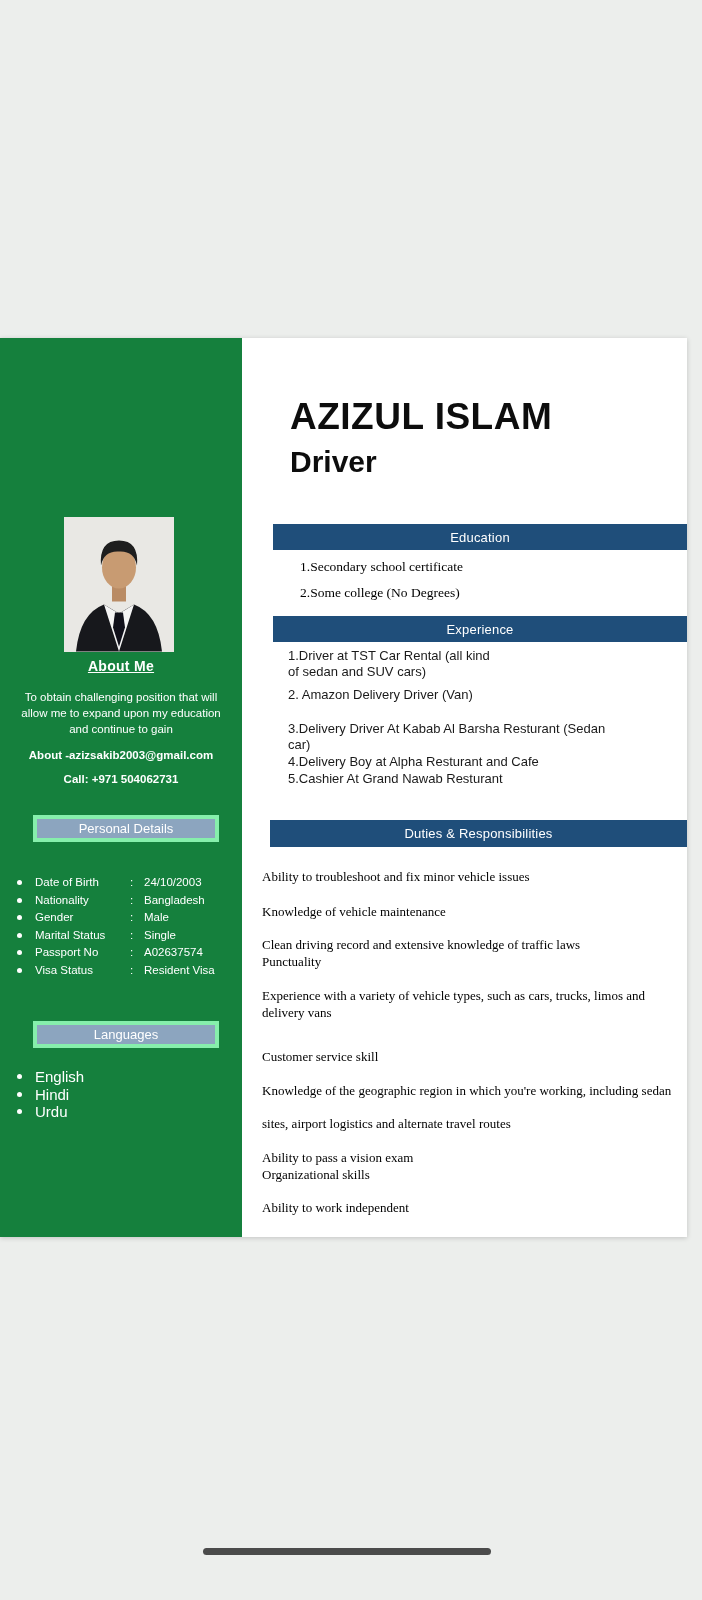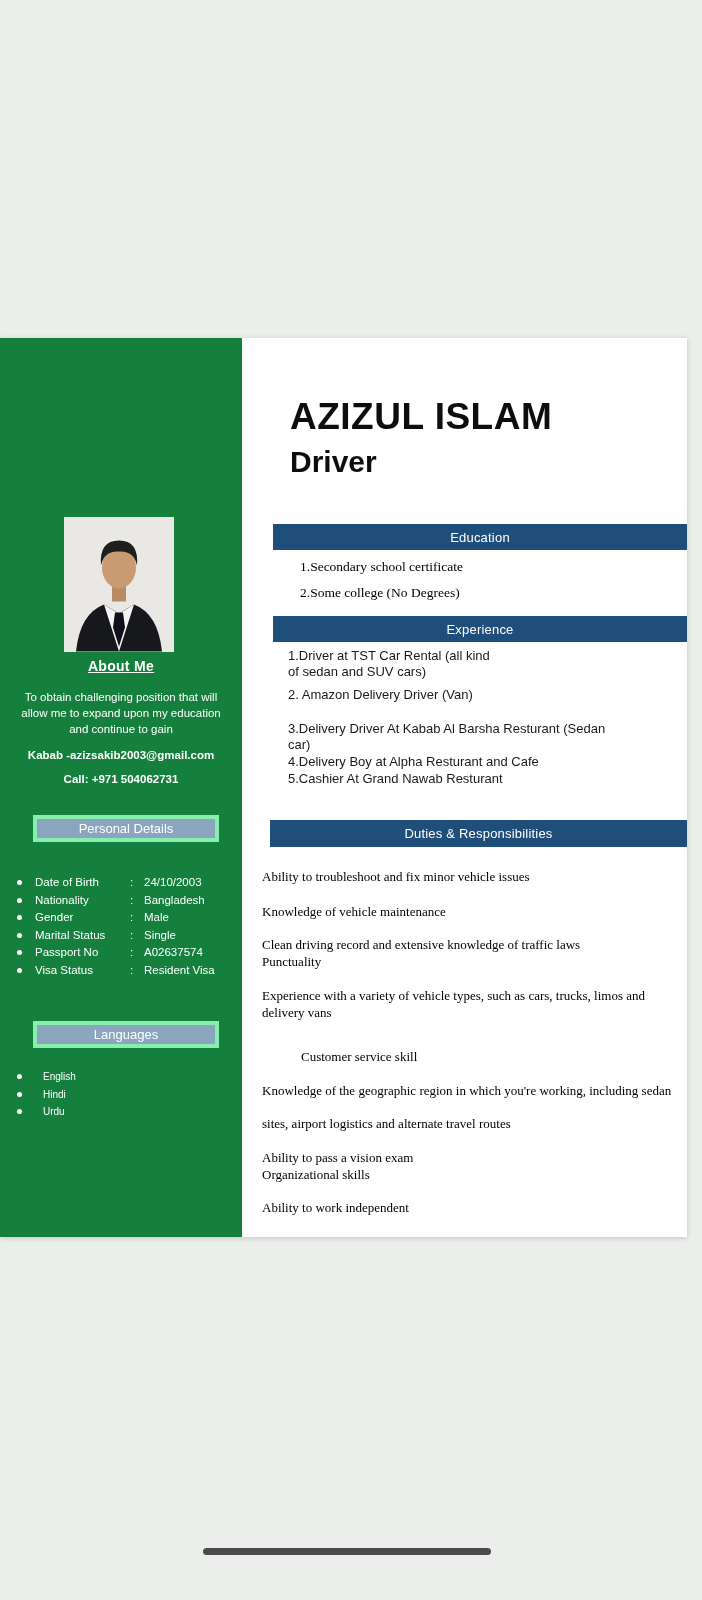--- a/index.html
+++ b/index.html
@@ -58,21 +58,21 @@
   .pd-row { display:flex; padding-left:17px; font-size:11.5px; line-height:17.5px; }
   .dot {
     width:5px; height:5px; border-radius:50%; background:#ffffff;
     margin:6px 13px 0 0; flex-shrink:0;
   }
   .pd-label { width:95px; }
   .pd-colon { width:14px; }
   .pd-value { flex:1; }
 
   .lang-list { position:absolute; top:730px; left:0; right:0; }
-  .lang-row { display:flex; padding-left:17px; font-size:10px; line-height:17.5px;gap:8px; }
+  .lang-row { display:flex; padding-left:17px; font-size:15px; line-height:17.5px; }
 
   
   .content { position:relative; flex:1; color:#111; }
 
   .name {
     position:absolute; top:58px; left:48px;
     font-size:37px; line-height:42px; font-weight:600;
     letter-spacing:0.5px; color:#0d0d0d;
   }
   .job-title {
@@ -107,21 +107,21 @@
 
   .duties-list {
     position:absolute; top:530px; left:20px; right:10px;
     font-family:"Liberation Serif", serif; font-size:13px; color:#000;
   }
   .duty { line-height:17px; white-space:pre-line; }
   .duty.d0 { margin-bottom:18px; }
   .duty.d1 { margin-bottom:16px; }
   .duty.d2 { margin-bottom:17px; }
   .duty.d3 { margin-bottom:27px; max-width:418px; }
-  .duty.d4 { margin-bottom:17px;margin-left:39px; }
+  .duty.d4 { margin-bottom:17px; }
   .duty.d5 { margin-bottom:16px; }
   .duty.d6 { margin-bottom:17px; }
   .duty.d7 { margin-bottom:16px; }
 
   .home-indicator {
     position:absolute; bottom:45px; left:203px;
     width:288px; height:7px; border-radius:4px;
     background:#4b4b4b;
   }
 </style>
@@ -141,21 +141,21 @@
           <ellipse cx="55" cy="50" rx="17" ry="21" fill="#c89b72"></ellipse>
           <path d="M37 48 Q35 23 55 23 Q75 23 73 48 Q70 33 55 34 Q40 33 37 48 Z" fill="#1e1e1e"></path>
           <path d="M12 134 Q16 96 40 87 L55 96 L70 87 Q94 96 98 134 Z" fill="#17181c"></path>
           <path d="M40 87 L55 134 L70 87 L62 92 L55 96 L48 92 Z" fill="#f4f4f4"></path>
           <path d="M51 95 L59 95 L61 110 L55 129 L49 110 Z" fill="#10101a"></path>
         </svg>
       </div>
 
       <div class="about-heading">About Me</div>
       <p class="objective">To obtain challenging position that will allow me to expand upon my education and continue to gain</p>
-      <div class="contact-email">Kabab -azizsakib2003@gmail.com</div>
+      <div class="contact-email">About -azizsakib2003@gmail.com</div>
       <div class="contact-phone">Call: +971 504062731</div>
 
       <div class="side-box pd-box">Personal Details</div>
 
       <div class="pd-list">
         <div class="pd-row">
           <span class="dot"></span>
           <span class="pd-label">Date of Birth</span>
           <span class="pd-colon">:</span>
           <span class="pd-value">24/10/2003</span>

